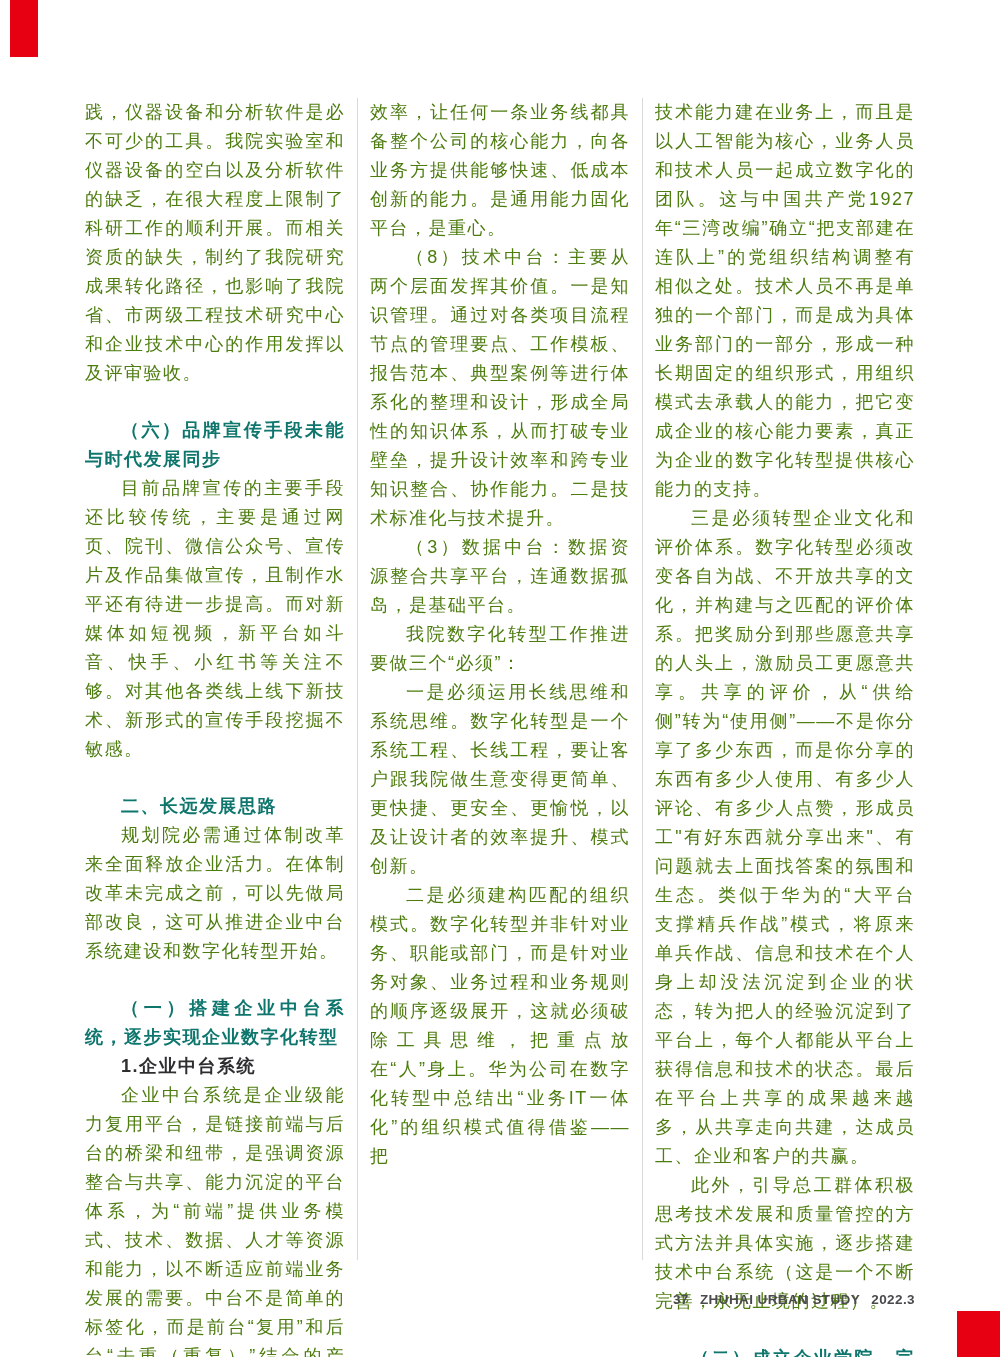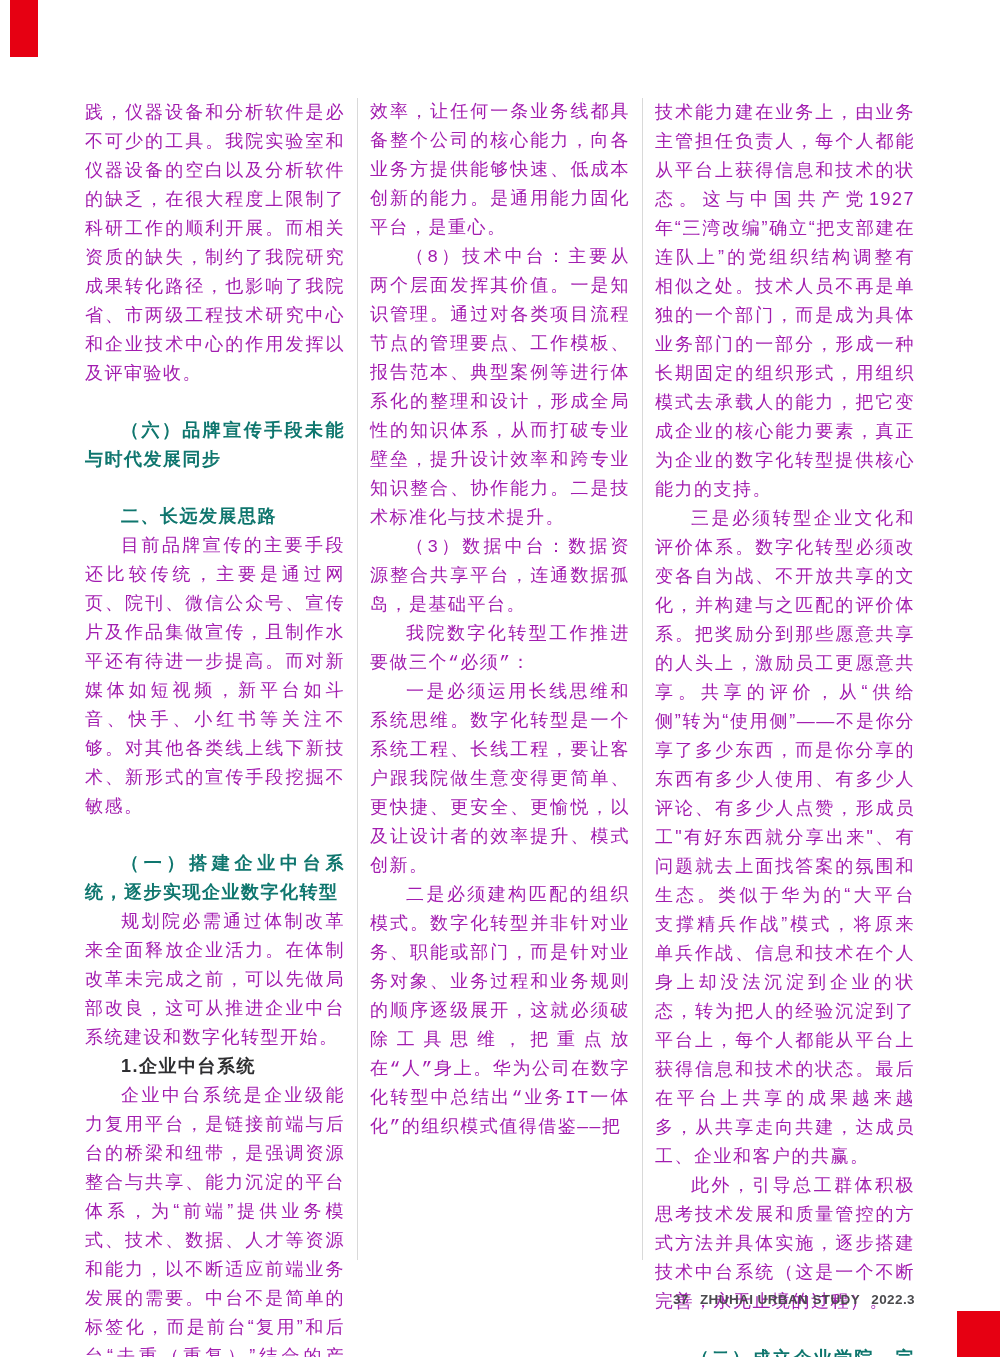--- a/index.html
+++ b/index.html
@@ -42,27 +42,26 @@
   }
   .col {
     width: 260px;
     box-sizing: content-box;
   }
   .col-middle {
     margin: 0 12px;
     padding: 0 12px;
     border-left: 1px solid #d9d9d9;
     border-right: 1px solid #d9d9d9;
-    font-family: Liberation Mono, monospace;
   }
   .block {
     font-size: 18px;
     line-height: 29px;
     letter-spacing: 1.5px;
-    color: #a21caf;
+    color: #4d7c0f;
     text-align: justify;
     text-justify: inter-ideograph;
     text-indent: 2em;
     word-break: break-all;
     margin: 0;
   }
   .block.noindent { text-indent: 0; }
   .block.h1, .block.h2 {
     font-weight: 700;
     color: #0f766e;
@@ -91,37 +90,37 @@
 </head>
 <body>
 
 <div class="corner-mark top-left"></div>
 <div class="corner-mark bottom-right"></div>
 
 <div class="columns">
   <div class="col">
       <div class="block p noindent">践，仪器设备和分析软件是必不可少的工具。我院实验室和仪器设备的空白以及分析软件的缺乏，在很大程度上限制了科研工作的顺利开展。而相关资质的缺失，制约了我院研究成果转化路径，也影响了我院省、市两级工程技术研究中心和企业技术中心的作用发挥以及评审验收。</div>
       <div class="block h2">（六）品牌宣传手段未能与时代发展同步</div>
+      <div class="block p">目前品牌宣传的主要手段还比较传统，主要是通过网页、院刊、微信公众号、宣传片及作品集做宣传，且制作水平还有待进一步提高。而对新媒体如短视频，新平台如斗音、快手、小红书等关注不够。对其他各类线上线下新技术、新形式的宣传手段挖掘不敏感。</div>
       <div class="block h1">二、长远发展思路</div>
-      <div class="block p">目前品牌宣传的主要手段还比较传统，主要是通过网页、院刊、微信公众号、宣传片及作品集做宣传，且制作水平还有待进一步提高。而对新媒体如短视频，新平台如斗音、快手、小红书等关注不够。对其他各类线上线下新技术、新形式的宣传手段挖掘不敏感。</div>
+      <div class="block p">规划院必需通过体制改革来全面释放企业活力。在体制改革未完成之前，可以先做局部改良，这可从推进企业中台系统建设和数字化转型开始。</div>
       <div class="block h2">（一）搭建企业中台系统，逐步实现企业数字化转型</div>
-      <div class="block p">规划院必需通过体制改革来全面释放企业活力。在体制改革未完成之前，可以先做局部改良，这可从推进企业中台系统建设和数字化转型开始。</div>
       <div class="block h3">1.企业中台系统</div>
       <div class="block p">企业中台系统是企业级能力复用平台，是链接前端与后台的桥梁和纽带，是强调资源整合与共享、能力沉淀的平台体系，为“前端”提供业务模式、技术、数据、人才等资源和能力，以不断适应前端业务发展的需要。中台不是简单的标签化，而是前台“复用”和后台“去重（重复）”结合的产物。企业中台系统包括业务中台、技术中台、数据中台和管理中台。</div>
     </div>
   <div class="col col-middle">
       <div class="block p noindent">效率，让任何一条业务线都具备整个公司的核心能力，向各业务方提供能够快速、低成本创新的能力。是通用能力固化平台，是重心。</div>
       <div class="block p">（8）技术中台：主要从两个层面发挥其价值。一是知识管理。通过对各类项目流程节点的管理要点、工作模板、报告范本、典型案例等进行体系化的整理和设计，形成全局性的知识体系，从而打破专业壁垒，提升设计效率和跨专业知识整合、协作能力。二是技术标准化与技术提升。</div>
       <div class="block p">（3）数据中台：数据资源整合共享平台，连通数据孤岛，是基础平台。</div>
       <div class="block p">我院数字化转型工作推进要做三个“必须”：</div>
       <div class="block p">一是必须运用长线思维和系统思维。数字化转型是一个系统工程、长线工程，要让客户跟我院做生意变得更简单、更快捷、更安全、更愉悦，以及让设计者的效率提升、模式创新。</div>
       <div class="block p">二是必须建构匹配的组织模式。数字化转型并非针对业务、职能或部门，而是针对业务对象、业务过程和业务规则的顺序逐级展开，这就必须破除工具思维，把重点放在“人”身上。华为公司在数字化转型中总结出“业务IT一体化”的组织模式值得借鉴——把</div>
     </div>
   <div class="col">
-      <div class="block p noindent">技术能力建在业务上，由业务主管担任负责人，每个人都能从平台上获得信息和技术的状态。这与中国共产党1927年“三湾改编”确立“把支部建在连队上”的党组织结构调整有相似之处。技术人员不再是单独的一个部门，而是成为具体业务部门的一部分，形成一种长期固定的组织形式，用组织模式去承载人的能力，把它变成企业的核心能力要素，真正为企业的数字化转型提供核心能力的支持。</div>
+      <div class="block p noindent">技术能力建在业务上，而且是以人工智能为核心，业务人员和技术人员一起成立数字化的团队。这与中国共产党1927年“三湾改编”确立“把支部建在连队上”的党组织结构调整有相似之处。技术人员不再是单独的一个部门，而是成为具体业务部门的一部分，形成一种长期固定的组织形式，用组织模式去承载人的能力，把它变成企业的核心能力要素，真正为企业的数字化转型提供核心能力的支持。</div>
       <div class="block p">三是必须转型企业文化和评价体系。数字化转型必须改变各自为战、不开放共享的文化，并构建与之匹配的评价体系。把奖励分到那些愿意共享的人头上，激励员工更愿意共享。共享的评价，从“供给侧”转为“使用侧”——不是你分享了多少东西，而是你分享的东西有多少人使用、有多少人评论、有多少人点赞，形成员工"有好东西就分享出来"、有问题就去上面找答案的氛围和生态。类似于华为的“大平台支撑精兵作战”模式，将原来单兵作战、信息和技术在个人身上却没法沉淀到企业的状态，转为把人的经验沉淀到了平台上，每个人都能从平台上获得信息和技术的状态。最后在平台上共享的成果越来越多，从共享走向共建，达成员工、企业和客户的共赢。</div>
       <div class="block p">此外，引导总工群体积极思考技术发展和质量管控的方式方法并具体实施，逐步搭建技术中台系统（这是一个不断完善，永无止境的过程）。</div>
       <div class="block h2">（二）成立企业学院，完善人才在岗培训制度</div>
     </div>
 </div>
 
 <div class="footer">
   <span class="page-num">37</span>
   <span class="journal-name">ZHUHAI URBAN STUDY</span>
   <span class="issue">2022.3</span>

